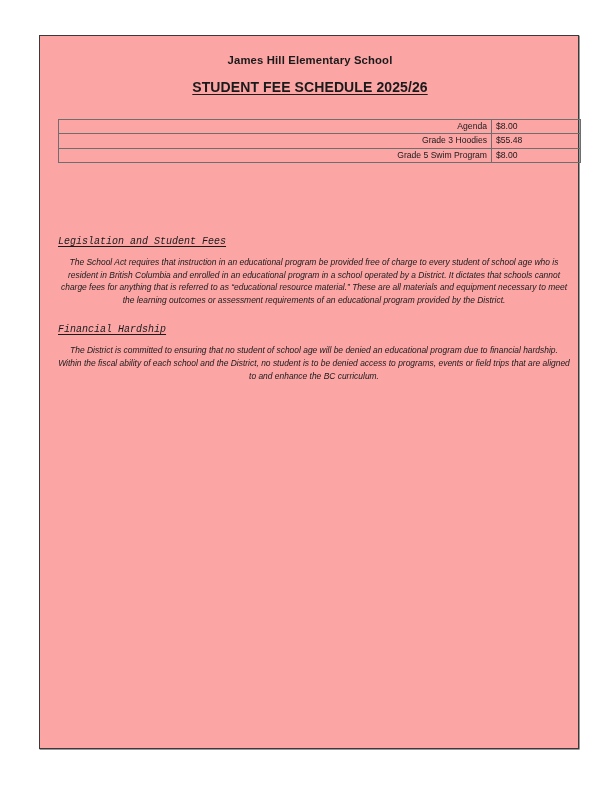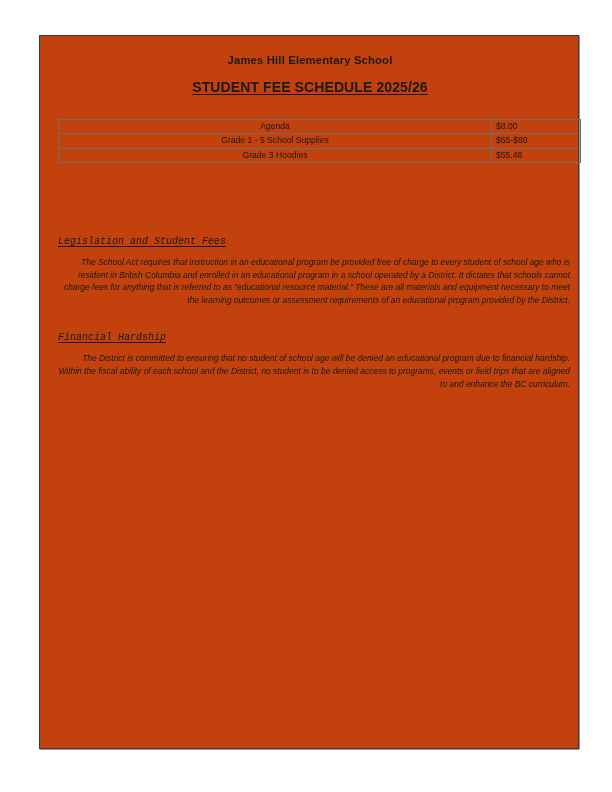--- a/index.html
+++ b/index.html
@@ -16,21 +16,21 @@
     overflow: hidden;
   }
 
   
   #scan-page {
     position: absolute;
     left: 39px;
     top: 35px;
     width: 540px;
     height: 714px;
-    background: #c2410c;
+    background: #fca5a5;
     border: 1.2px solid #3a3a3a;
     box-sizing: border-box;
     box-shadow: 0.6px 0.6px 0 #555;
   }
 
   #doc-body {
     position: absolute;
     left: 9px;
     top: 0px;
     width: 522px;
@@ -75,21 +75,21 @@
     border: 0.9px solid #6e6e6e;
     font-size: 8.6px;
     color: #1a1a1a;
     height: 13.3px;
     padding: 0 4px;
     line-height: 13.3px;
     vertical-align: middle;
     overflow: hidden;
     white-space: nowrap;
   }
-  td.fee-item { width: 424px; text-align: center; }
+  td.fee-item { width: 424px; text-align: right; }
   td.fee-amount { width: 80px; text-align: left; padding-right: 5px; }
 
   
   #prose {
     position: absolute;
     left: 9px;
     top: 194px;
     width: 512px;
   }
   .section-heading {
@@ -101,54 +101,54 @@
     margin: 0 0 9px 0;
     display: inline-block;
     font-family: Liberation Mono, monospace;
   }
   .para {
     font-style: italic;
     font-size: 8.45px;
     line-height: 12.6px;
     color: #1a1a1a;
     margin: 0 0 11px 0;
-    text-align: right;
+    text-align: center;
   }
   .para:last-child { margin-bottom: 0; }
-  .gap-before-heading { margin-top: 20px; }
+  .gap-before-heading { margin-top: 12px; }
 </style>
 </head>
 <body>
 
 <div id="scan-page">
   <div id="doc-body">
 
     <div class="doc-title">James Hill Elementary School</div>
 
     <div class="doc-subtitle">STUDENT FEE SCHEDULE 2025/26</div>
 
     <div id="fee-table-wrap">
       <table class="fee-table">
         <tbody>
 
           <tr>
             <td class="fee-item">Agenda</td>
             <td class="fee-amount">$8.00</td>
           </tr>
 
-          <tr>
-            <td class="fee-item">Grade 1 - 5 School Supplies</td>
-            <td class="fee-amount">$55-$80</td>
-          </tr>
 
           <tr>
             <td class="fee-item">Grade 3 Hoodies</td>
             <td class="fee-amount">$55.48</td>
           </tr>
 
+          <tr>
+            <td class="fee-item">Grade 5 Swim Program</td>
+            <td class="fee-amount">$8.00</td>
+          </tr>
 
 
 
         </tbody>
       </table>
     </div>
 
     <div id="prose">
 
       <div>

